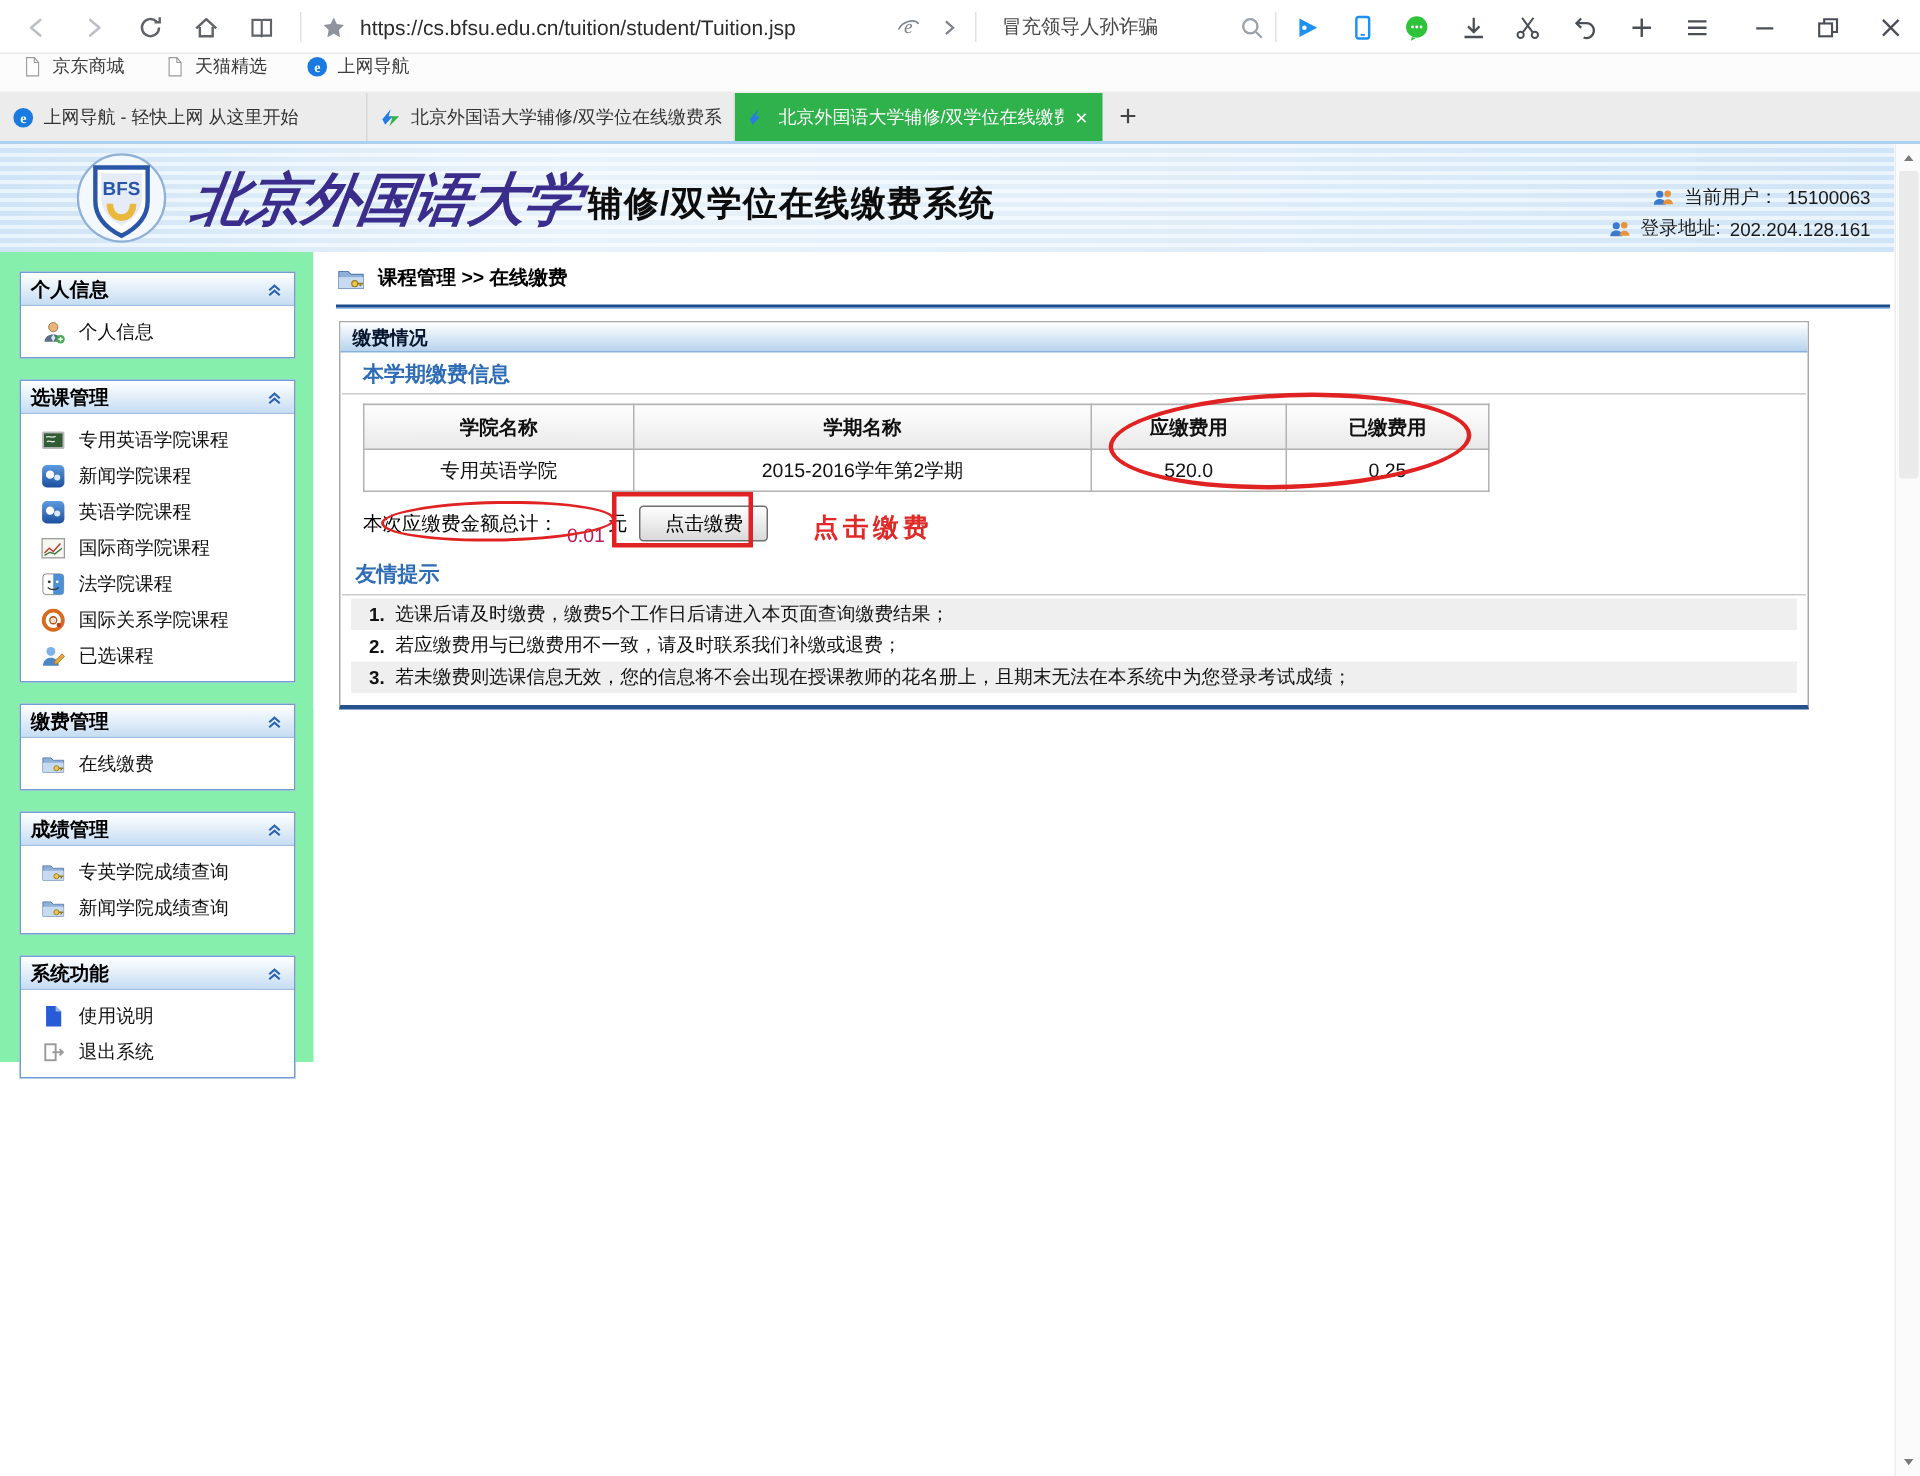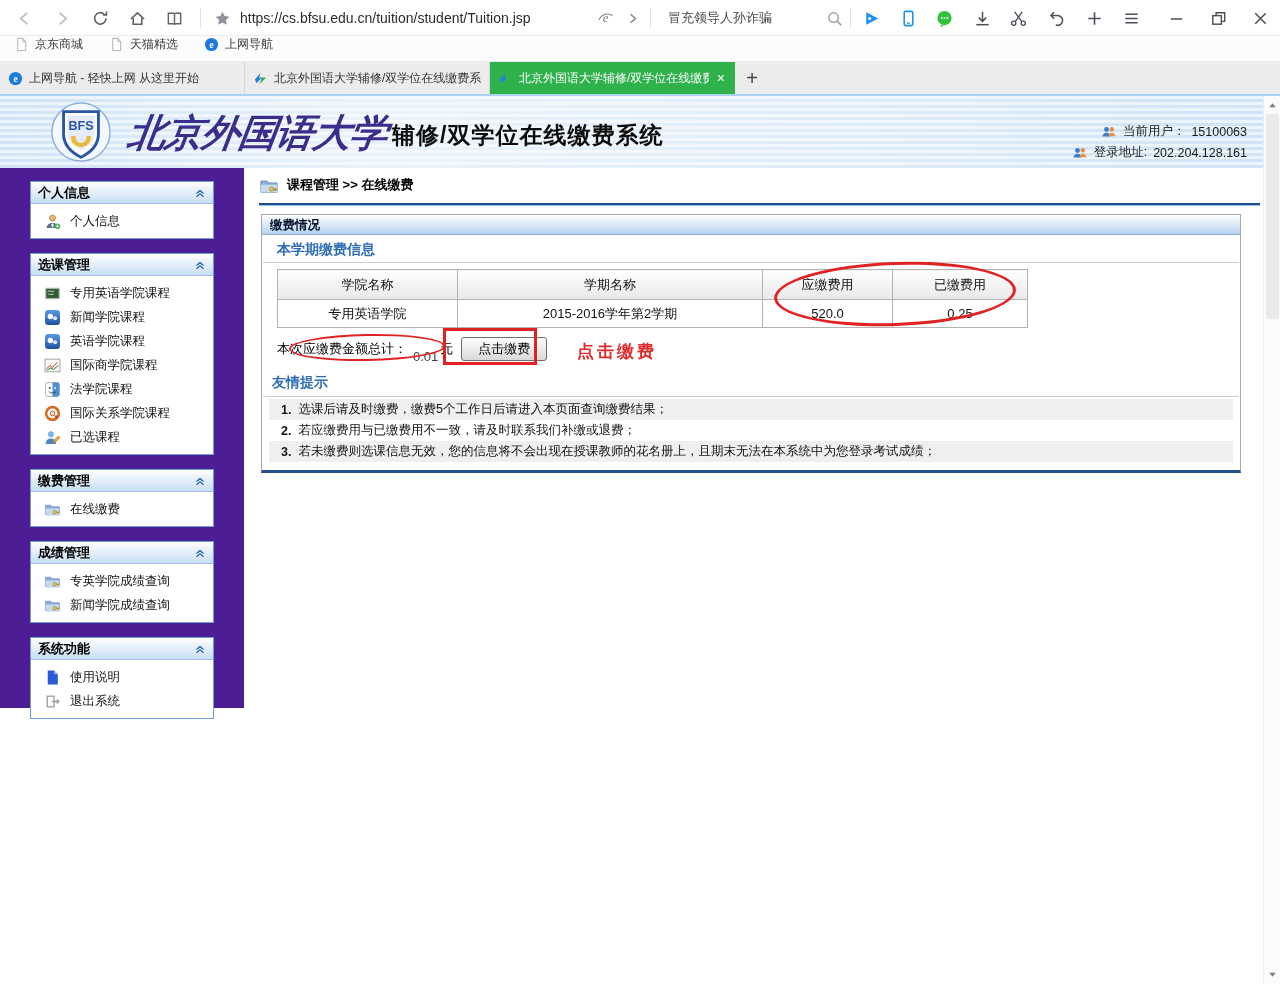--- a/index.html
+++ b/index.html
@@ -39,43 +39,43 @@
 .pageheader:after{content:"";position:absolute;inset:0;background:linear-gradient(90deg,rgba(255,255,255,0) 0,rgba(255,255,255,.55) 30%,rgba(255,255,255,.35) 62%,rgba(255,255,255,0) 100%);pointer-events:none}
 .logo{position:absolute;left:50px;top:5px;width:62px;height:62px;z-index:2}
 .uniname{position:absolute;left:128px;top:12px;font-family:"Liberation Serif","DejaVu Serif",serif;font-style:italic;font-weight:bold;font-size:38px;color:#3b2d8c;transform:skewX(-8deg);letter-spacing:-1px;z-index:2;white-space:nowrap}
 .systitle{position:absolute;left:392px;top:24px;font-size:23px;font-weight:bold;color:#0d0d0d;letter-spacing:1px;z-index:2;white-space:nowrap}
 .userline{position:absolute;right:16px;display:flex;gap:6px;align-items:center;font-size:12.5px;color:#1a1a1a;z-index:2;white-space:nowrap}
 .userline .icn,.userline .icn svg{width:16px;height:16px}
 .u1{top:27px}.u2{top:48px}
 
 
 .bodyrow{display:flex;align-items:flex-start}
-.sidebar{width:244px;background:#4c1d95;height:540px;padding-top:13px;flex:none}
+.sidebar{width:209px;background:#86efac;height:540px;padding-top:13px;flex:none}
 .sbox{width:184px;margin:0 auto 14px;border:1px solid #6f9cd4;background:#fff}
 .sbox-h{height:22px;background:linear-gradient(#ffffff,#c6ddf3);border-bottom:1px solid #9fc0e2;display:flex;justify-content:space-between;align-items:center;padding:0 7px;font-weight:bold;font-size:13px;color:#000;cursor:pointer}
 .sbox-h .icn,.sbox-h .icn svg{width:12px;height:12px}
 .sbox-items{padding:5px 0}
 .sitem{display:flex;align-items:center;gap:9px;height:24px;padding-left:13px;font-size:12.5px;color:#111;cursor:pointer}
 .sitem .icn,.sitem .icn svg{width:17px;height:17px;flex:none}
 
 
 .main{flex:1;padding:8px 3px 0 15px;position:relative;background:#fff}
 .bcwrap{border-bottom:1px solid #9cc2ea}
 .breadcrumb{display:flex;align-items:flex-start;gap:8px;font-weight:bold;font-size:13px;color:#000;padding-bottom:7px;border-bottom:2px solid #1d4c8c}
 .breadcrumb .icn,.breadcrumb .icn svg{width:20px;height:20px}
 .panel{margin-top:8px;margin-left:2px;width:980px;border:1px solid #a9a9a9;border-bottom:3px solid #24508d;position:relative;background:#fff;padding-bottom:8px}
 .panel-h{height:20px;background:linear-gradient(#ffffff,#b7d3ee);border-bottom:1px solid #8ab1d7;font-weight:bold;font-size:12.5px;line-height:20px;padding-left:8px;color:#06142e}
 .sec-title{color:#2e6cb5;font-weight:bold;font-size:14px;padding:6px 0 3px 15px}
 .hdiv{height:1px;background:#cbcbcb;margin:0 1px}
 table.fee{border-collapse:collapse;margin:6px 0 0 15px}
 .fee th,.fee td{border:1px solid #b2b2b2;text-align:center;font-size:13px;color:#111}
-.fee th{height:30px;background:linear-gradient(#fefefe,#e9e9e9);font-weight:normal}
+.fee th{height:30px;background:linear-gradient(#fefefe,#e9e9e9);font-weight:bold}
 .fee td{height:28px;background:#fff}
 .totalrow{position:relative;display:flex;align-items:center;margin:8px 0 0 15px;height:26px;font-size:13px;color:#000}
-.amount{color:#404040;margin:15px 2px 0 6px}
+.amount{color:#be185d;margin:15px 2px 0 6px}
 .paybtn{margin-left:8px;font-size:13px;padding:2px 16px;border:1px solid #6e6e6e;border-radius:3px;background:linear-gradient(#fefefe,#d9d9d9);cursor:pointer;font-family:inherit}
 .redtext{position:absolute;left:300px;top:4px;color:#e02a2a;font-weight:bold;font-size:17px;letter-spacing:3px;white-space:nowrap}
 .redrect{position:absolute;left:166px;top:-8px;width:94px;height:37px;border:3px solid #e12222;pointer-events:none}
 .ellipse{position:absolute;border:3px solid #e12222;border-radius:50%;pointer-events:none}
 .e2{left:12px;top:-2px;width:156px;height:27px;border-width:2px;transform:rotate(-1deg)}
 .e1{left:512px;top:47px;width:242px;height:64px;transform:rotate(-2deg)}
 .tips-title{color:#2e6cb5;font-weight:bold;font-size:14px;padding:12px 0 4px 10px}
 .tipswrap{margin-top:2px}
 .tiprow{display:flex;align-items:center;height:21px;margin:0 7px;font-size:12.5px;color:#111}
 .tipnum{font-weight:bold;margin:0 7px 0 12px}

